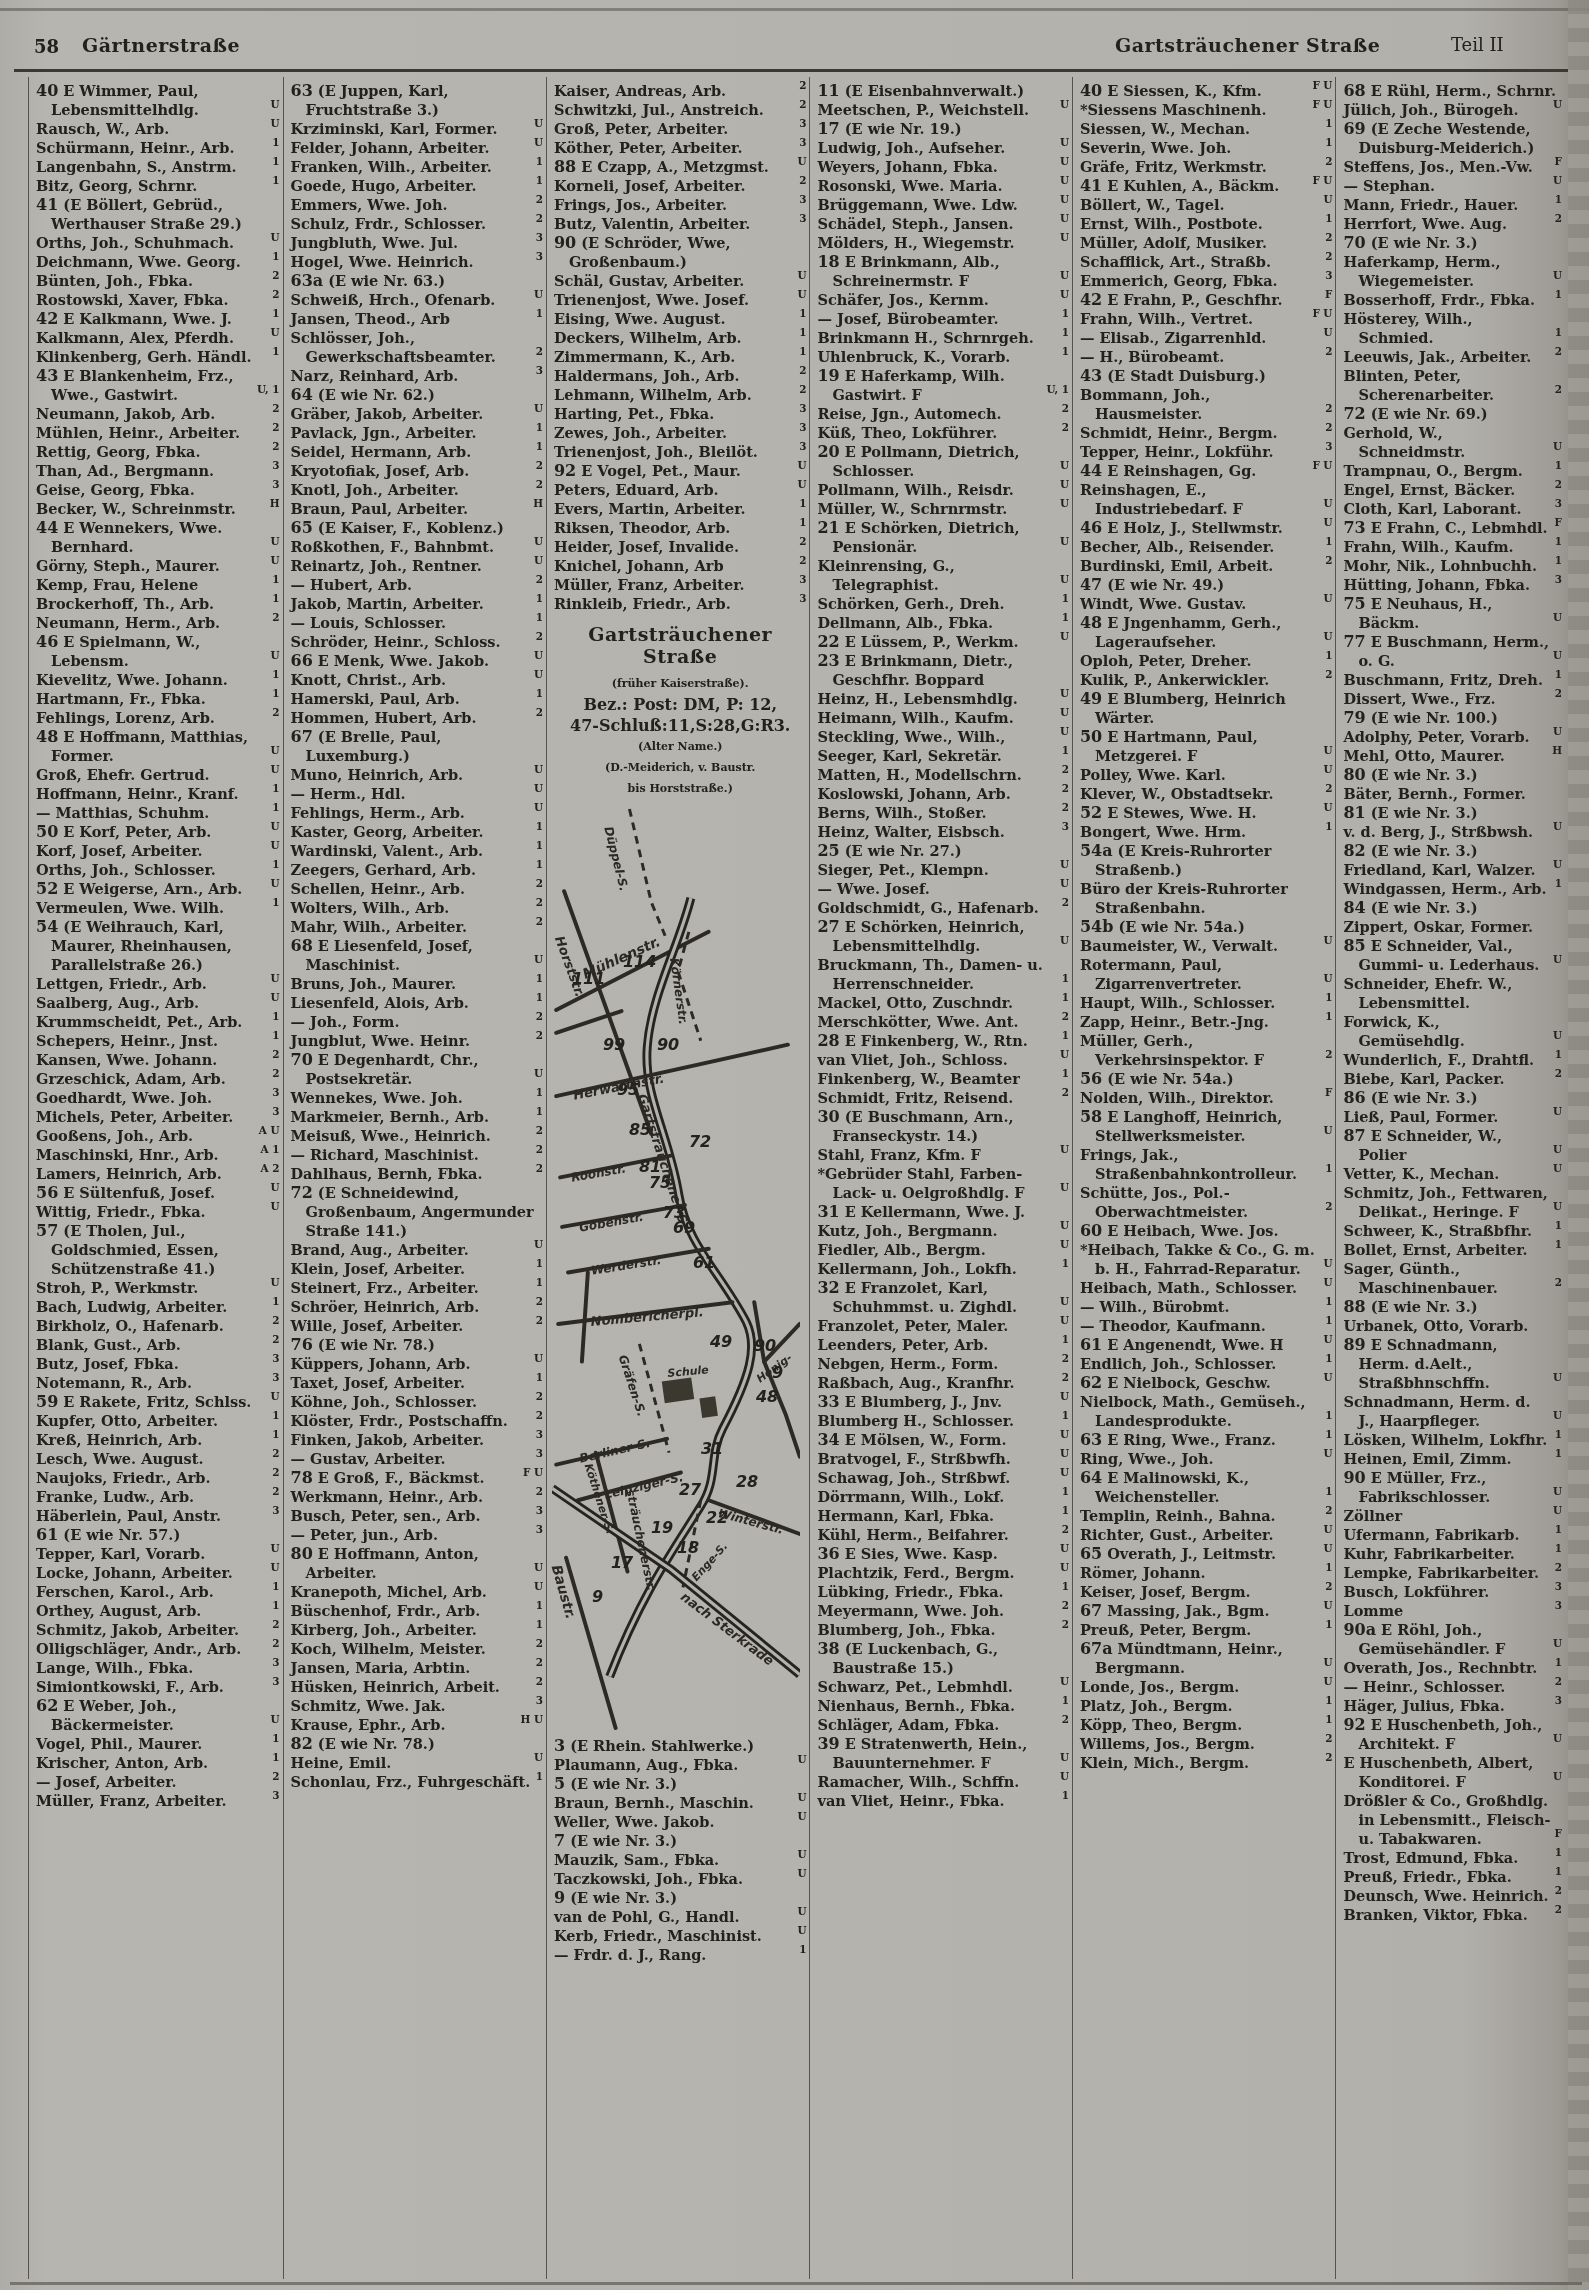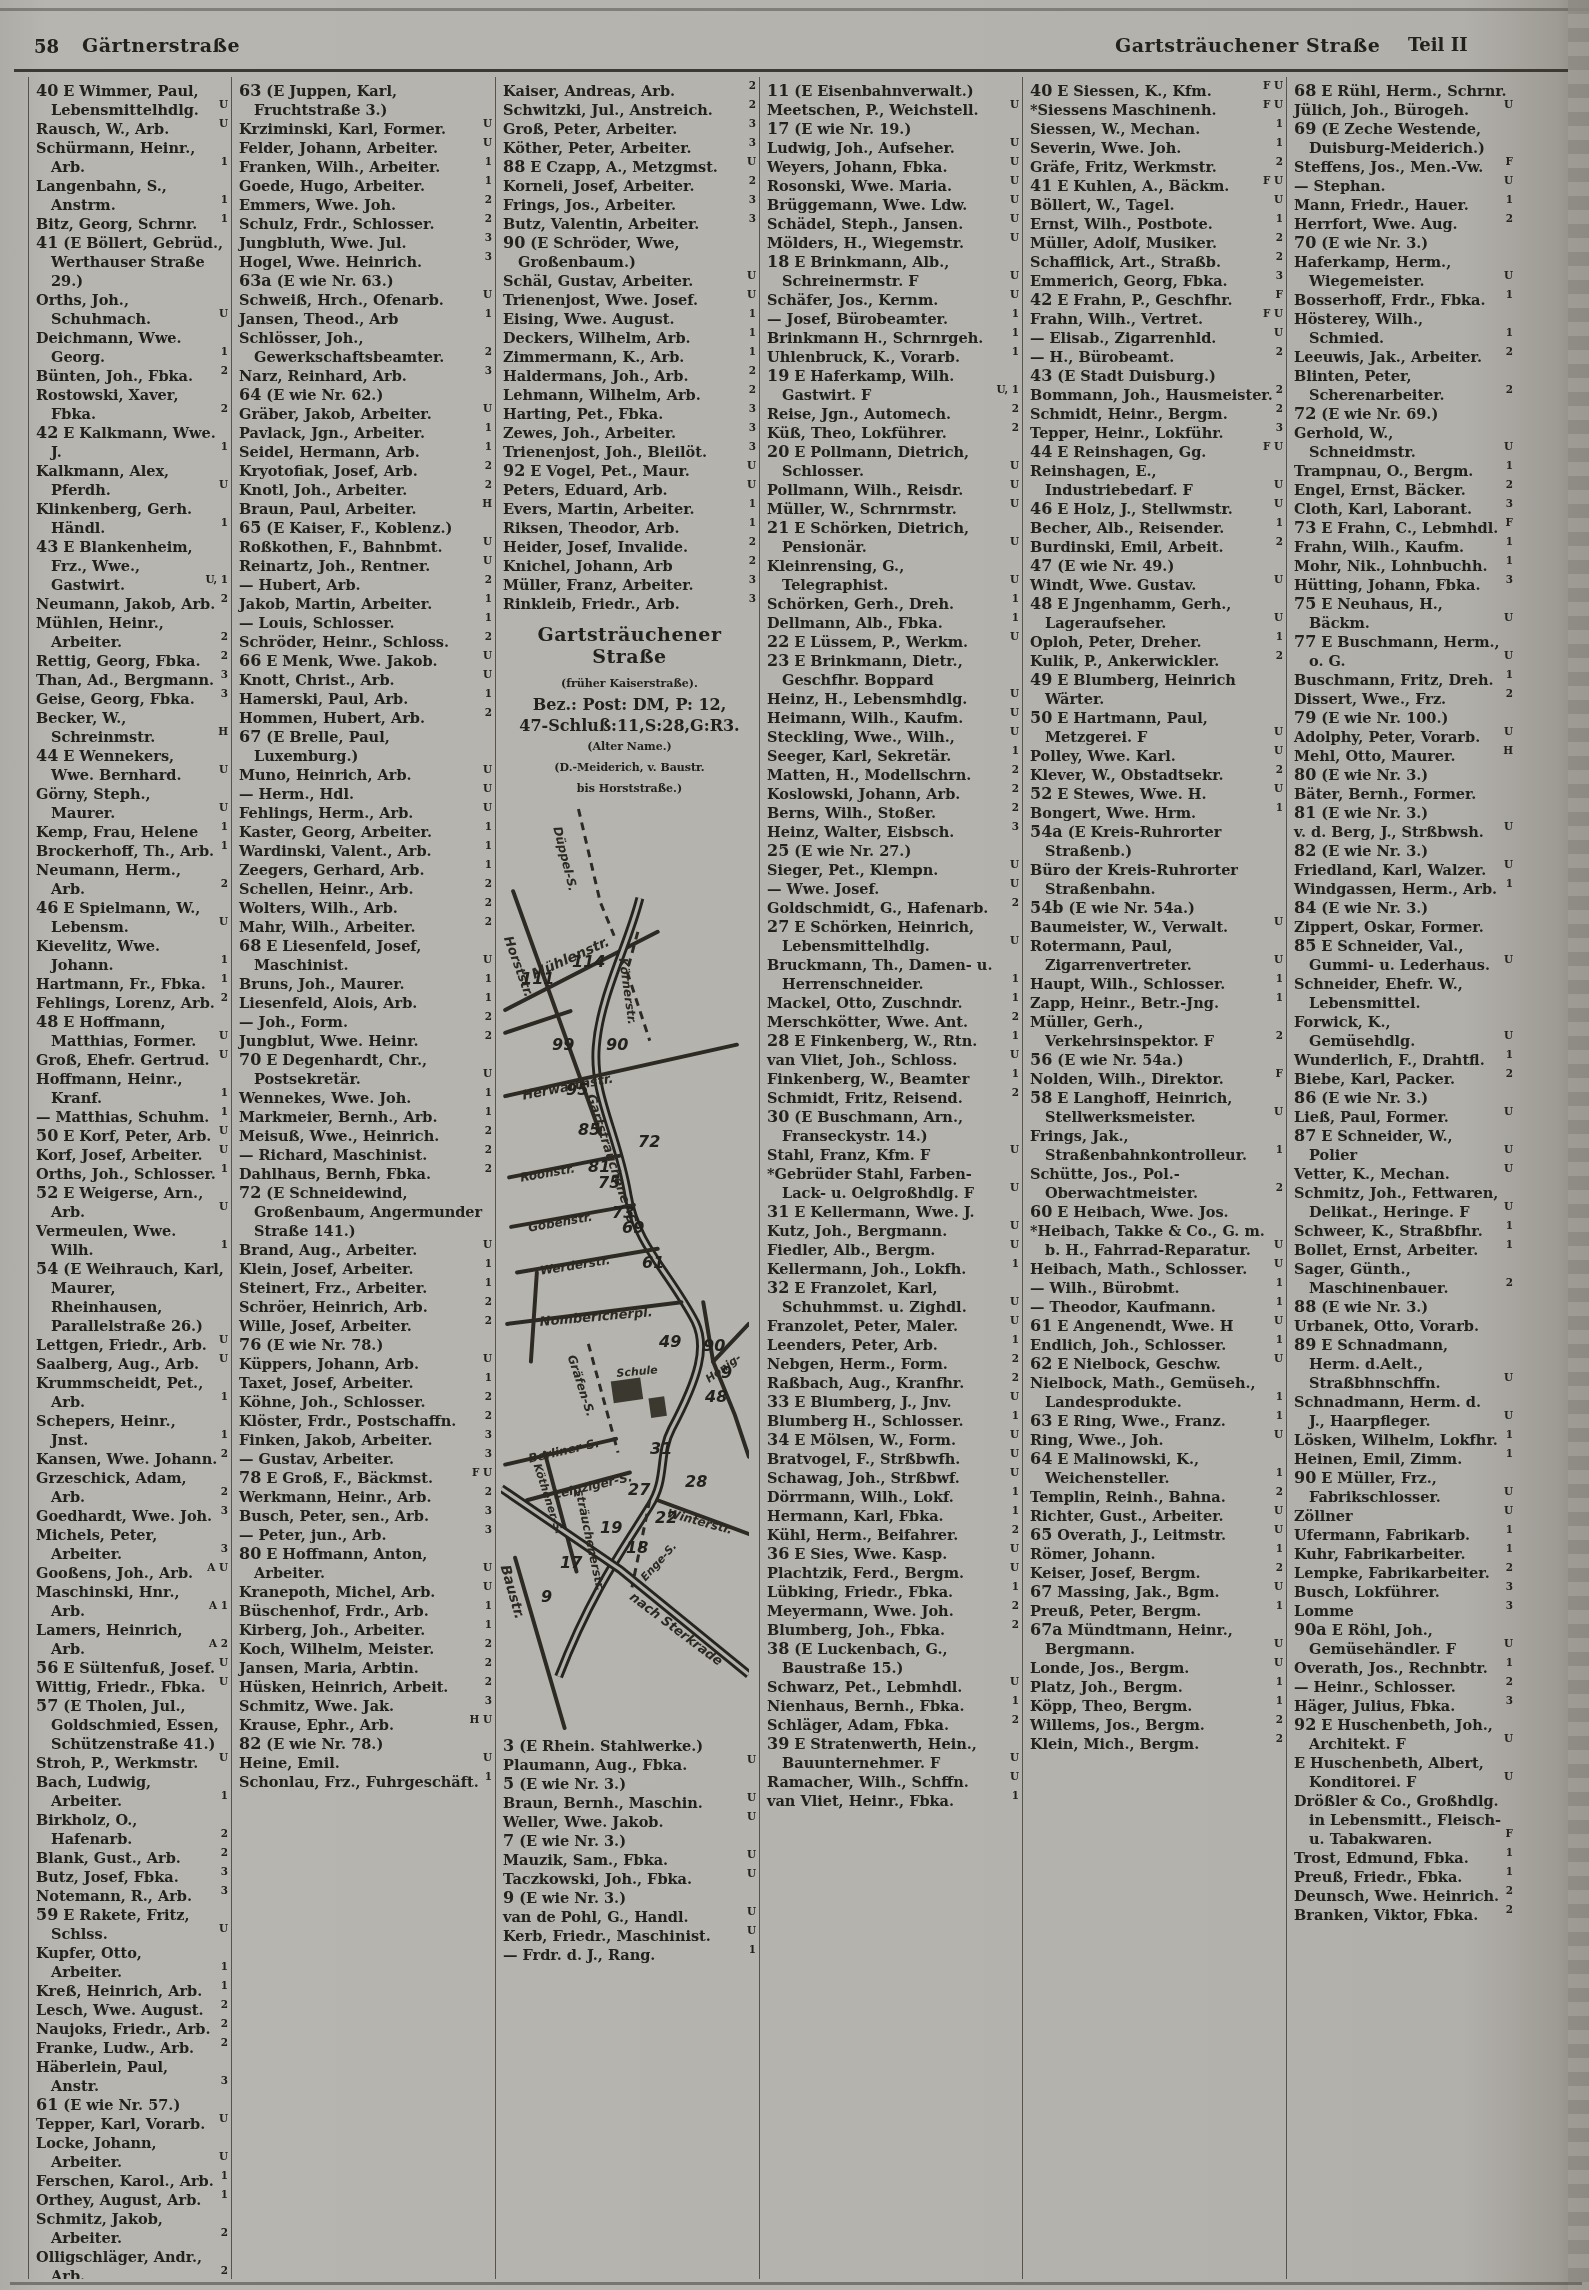--- a/index.html
+++ b/index.html
@@ -12,27 +12,27 @@
   .gutter{position:absolute;right:0;top:0;width:22px;height:100%;
     background:repeating-linear-gradient(180deg,#8d8b84 0 14px,#a09e97 14px 28px);opacity:.8;}
   
   .hdr{position:absolute;top:18px;left:0;width:1564px;height:51px;}
   .pageno{position:absolute;left:34px;top:18px;font-size:18px;font-weight:bold;}
   .hstreet-l{position:absolute;left:82px;top:16px;font-size:19px;font-weight:bold;letter-spacing:0.5px;}
   .banner{position:absolute;left:550px;top:6px;width:453px;height:36px;background:#17150f;color:#d9d7cf;
     font-family:"Liberation Sans",sans-serif;font-weight:bold;font-size:23px;letter-spacing:2px;
     display:flex;align-items:center;justify-content:center;box-shadow:0 0 0 2px #8c8a83 inset;}
   .hstreet-r{position:absolute;left:1115px;top:16px;font-size:19px;font-weight:bold;letter-spacing:0.5px;}
-  .teil{position:absolute;left:1408px;top:16px;font-size:18px;font-weight:bold;}
+  .teil{position:absolute;left:1451px;top:16px;font-size:18px;font-weight:normal;}
   .hrule{position:absolute;top:69px;left:14px;width:1554px;height:3px;background:#3b3932;}
   
   .cols{position:absolute;top:77px;left:28px;width:1537px;height:2202px;display:flex;}
   .col{border-right:1px solid #55534a;box-sizing:border-box;padding:4px 3px 0 7px;overflow:hidden;}
   .col:first-child{border-left:1px solid #55534a;}
-  .col.w1{width:204px}.col.w2{width:264px}.col.w3{width:264px}
+  .col.w1{width:256px}.col.w2{width:264px}.col.w3{width:264px}
   .col.w4{width:263px}.col.w5{width:264px}.col.w6{width:229px;border-right:none;}
   .ln{display:flex;align-items:flex-end;font-size:14.5px;line-height:19px;font-weight:bold;}
   .ln .t{flex:1;padding-left:15px;text-indent:-15px;}
   .ln .n{font-size:16px;}
   .ln .n:not(:empty){margin-right:5px;}
   .ln .m{font-size:10.4px;margin-left:3px;white-space:nowrap;transform:translateY(-5px);}
   
   .street-head{text-align:center;margin:10px 0 6px 0;}
   .sh-title{font-size:19px;font-weight:bold;letter-spacing:0.5px;margin-bottom:6px;}
   .sh-sub{font-size:11px;font-weight:bold;line-height:21px;}

